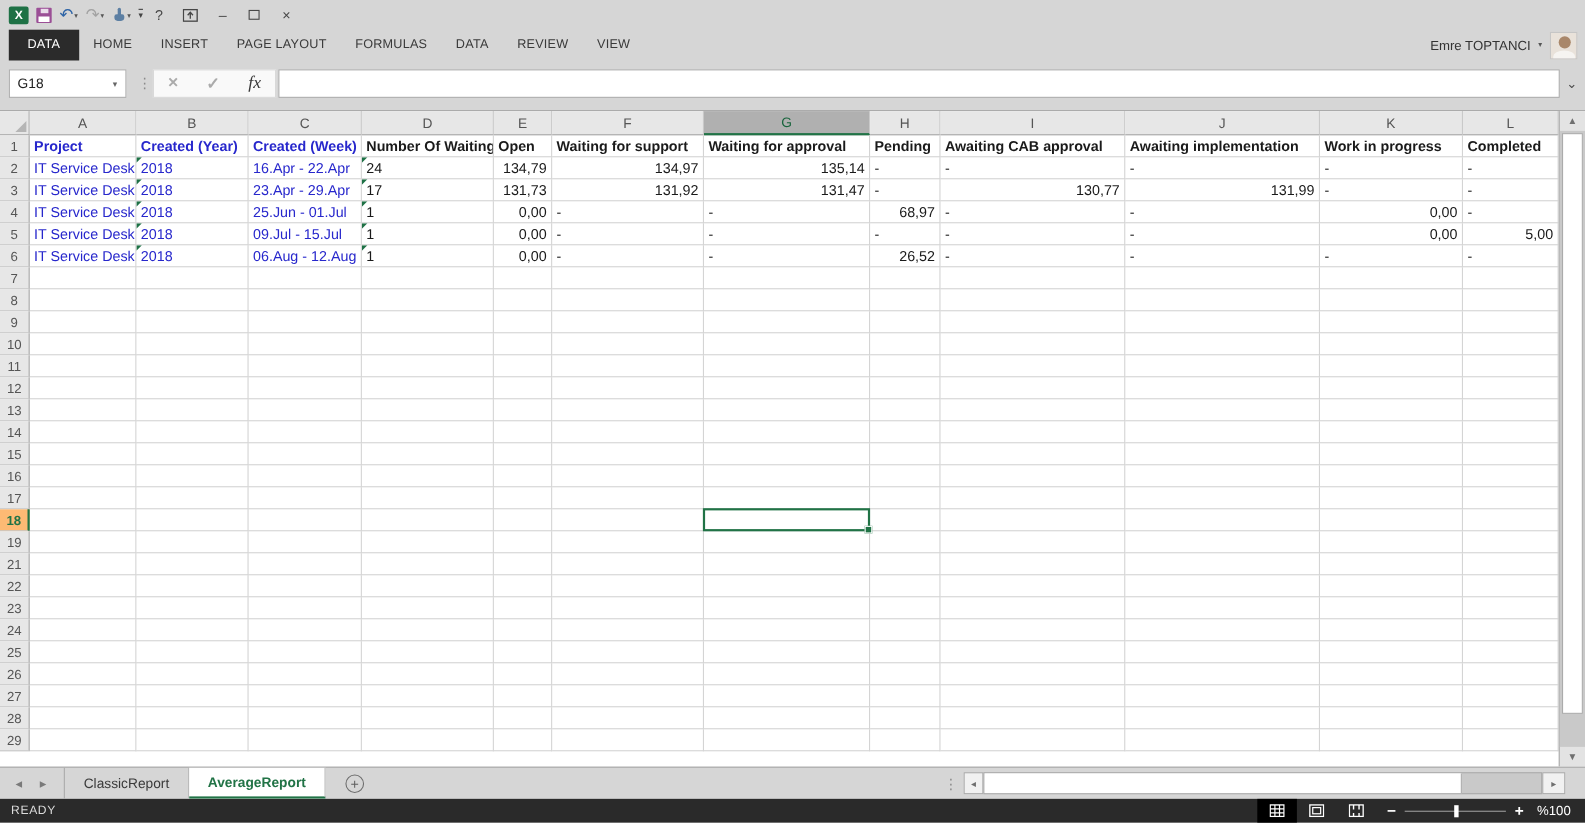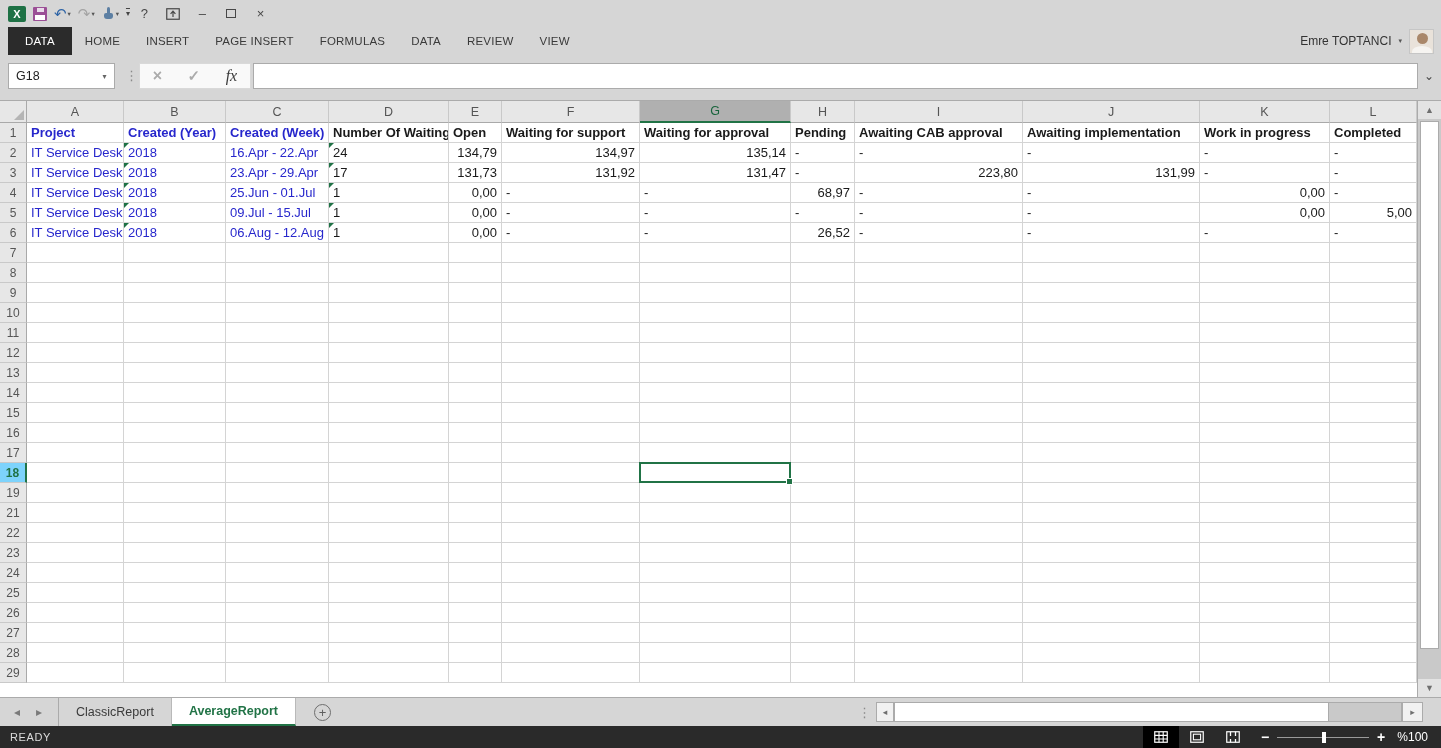--- a/index.html
+++ b/index.html
@@ -62,21 +62,21 @@
   .g-corner::after { content:""; position:absolute; right:2px; bottom:2px;
                      border-style:solid; border-width:0 0 10px 10px; border-color:transparent transparent #B5B5B5 transparent; }
   .g-colheaders { position:absolute; left:27px; top:0; display:flex; }
   .g-colh { height:22px; background:#E7E7E7; border-right:1px solid #C9C9C9; border-bottom:1px solid #A9A9A9;
             font-size:12.5px; color:#555; display:flex; align-items:center; justify-content:center; }
   .g-colh.sel { background:#B0B0B0; color:#18643C; border-bottom:2px solid #217346; }
   .g-rows { position:absolute; left:0; top:22px; }
   .g-row { display:flex; height:20px; }
   .g-rowh { width:27px; background:#E7E7E7; border-right:1px solid #A9A9A9; border-bottom:1px solid #C9C9C9;
             font-size:12px; color:#555; display:flex; align-items:center; justify-content:center; }
-  .g-rowh.sel { background:#7dd3fc; color:#217346; border-right:2px solid #217346; font-weight:bold; }
+  .g-rowh.sel { background:#fdba74; color:#217346; border-right:2px solid #217346; font-weight:bold; }
   .g-cell { height:20px; border-right:1px solid #D4D4D4; border-bottom:1px solid #D4D4D4; font-size:13px; color:#1A1A1A;
             padding:0 4px; display:flex; align-items:center; position:relative; overflow:hidden; white-space:nowrap; }
   .g-cell.blue { color:#2727CC; }
   .g-cell.bold { font-weight:bold; }
   .g-cell.right { justify-content:flex-end; }
   .g-cell.tri::before { content:""; position:absolute; left:0; top:0; border-style:solid;
                         border-width:5px 5px 0 0; border-color:#1E7145 transparent transparent transparent; }
   .sel-cell { position:absolute; border:2px solid #217346; pointer-events:none; }
   .fill-handle { position:absolute; right:-4px; bottom:-4px; width:7px; height:7px; background:#217346; border:1px solid #fff; }
 
@@ -153,21 +153,21 @@
         </div>
       <div class="win-btn">×</div>
     </div>
   </div>
 
   <div class="ribbon-row">
     <div class="rtabs">
         <div class="rtab active">DATA</div>
         <div class="rtab">HOME</div>
         <div class="rtab">INSERT</div>
-        <div class="rtab">PAGE INSERT</div>
+        <div class="rtab">PAGE LAYOUT</div>
         <div class="rtab">FORMULAS</div>
         <div class="rtab">DATA</div>
         <div class="rtab">REVIEW</div>
         <div class="rtab">VIEW</div>
       </div>
     <div class="user-area">
       <span>Emre TOPTANCI</span>
       <span class="user-drop">▾</span>
       <span class="avatar"></span>
     </div>
@@ -238,21 +238,21 @@
         <div class="g-row">
           <div class="g-rowh">3</div>
           <div class="g-cell blue" style="width: 97px;">IT Service Desk</div>
           <div class="g-cell blue tri" style="width: 102px;">2018</div>
           <div class="g-cell blue" style="width: 103px;">23.Apr - 29.Apr</div>
           <div class="g-cell tri" style="width: 120px;">17</div>
           <div class="g-cell right" style="width: 53px;">131,73</div>
           <div class="g-cell right" style="width: 138px;">131,92</div>
           <div class="g-cell right" style="width: 151px;">131,47</div>
           <div class="g-cell" style="width: 64px;">-</div>
-          <div class="g-cell right" style="width: 168px;">223,80</div>
+          <div class="g-cell right" style="width: 168px;">130,77</div>
           <div class="g-cell right" style="width: 177px;">131,99</div>
           <div class="g-cell" style="width: 130px;">-</div>
           <div class="g-cell" style="width: 87px;">-</div>
         </div>
         <div class="g-row">
           <div class="g-rowh">4</div>
           <div class="g-cell blue" style="width: 97px;">IT Service Desk</div>
           <div class="g-cell blue tri" style="width: 102px;">2018</div>
           <div class="g-cell blue" style="width: 103px;">25.Jun - 01.Jul</div>
           <div class="g-cell tri" style="width: 120px;">1</div>

